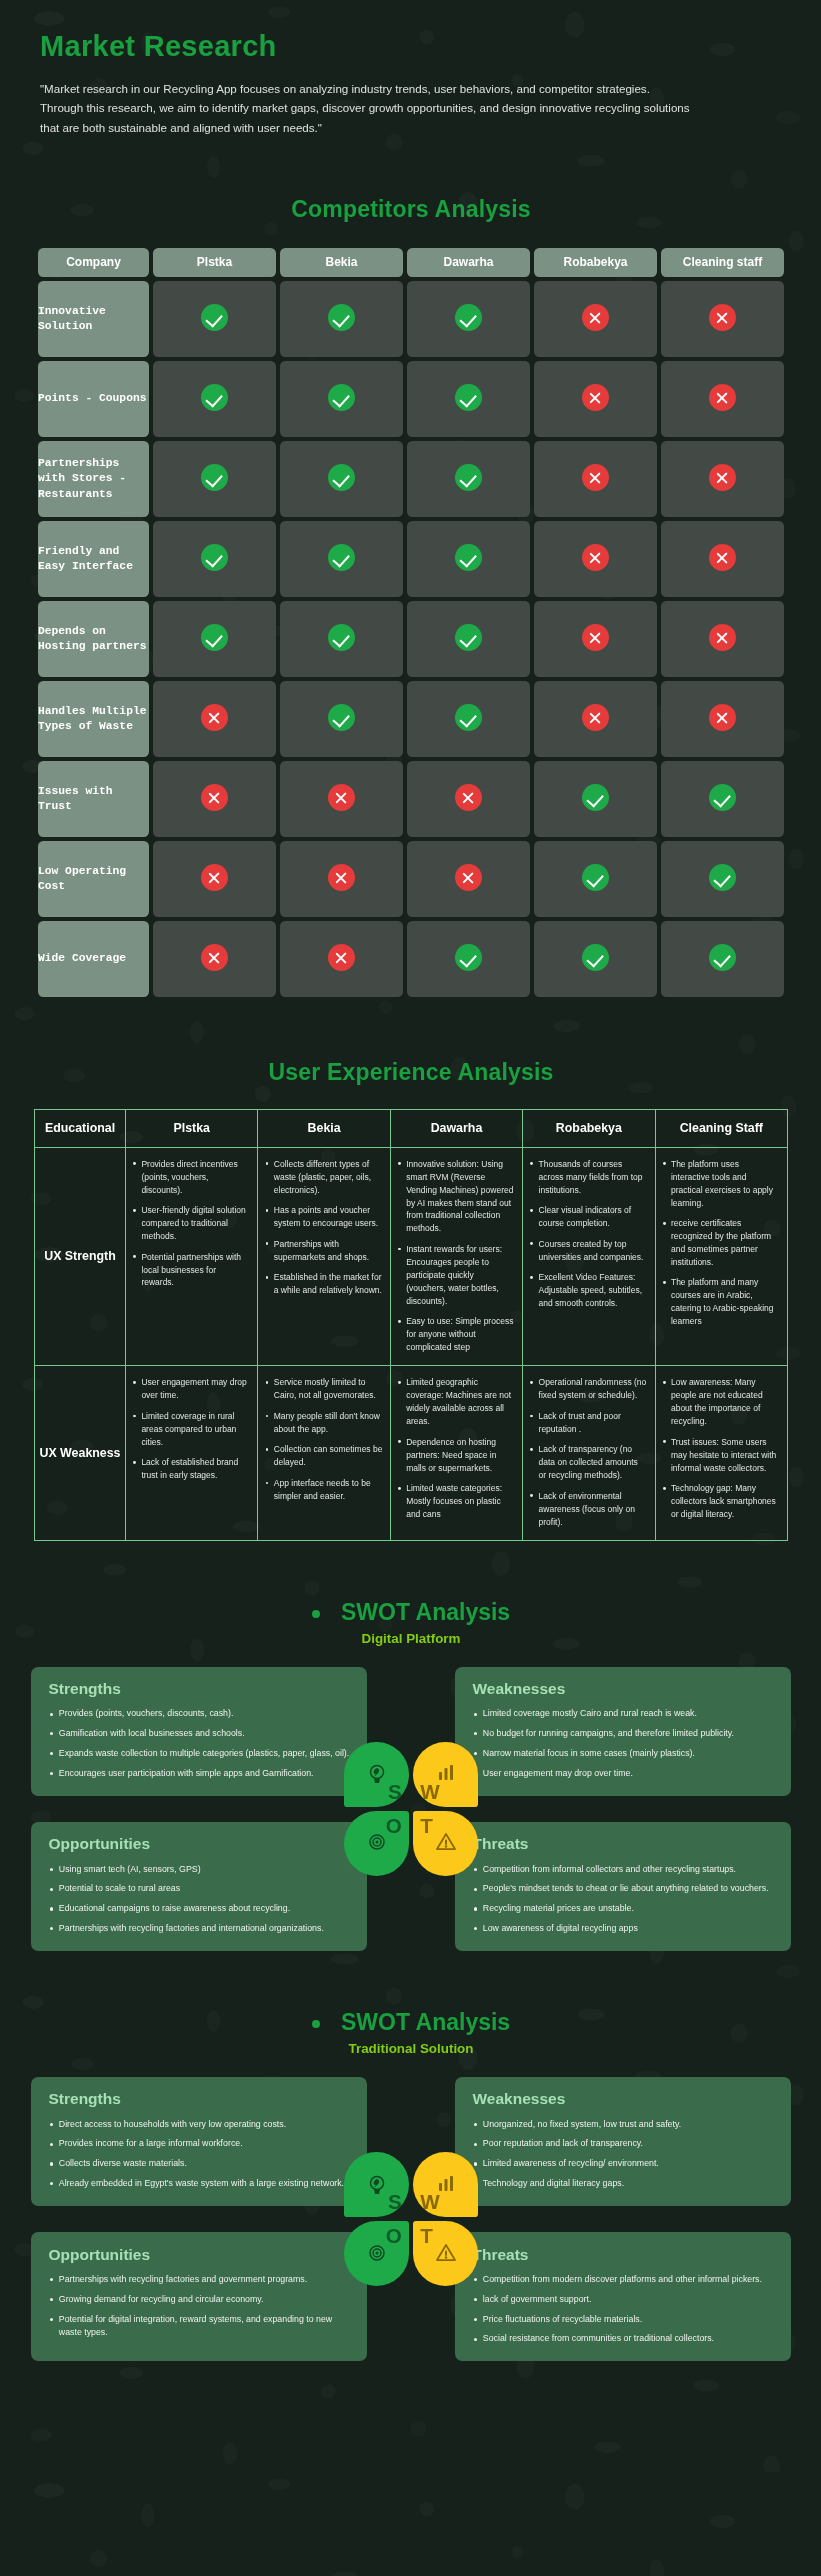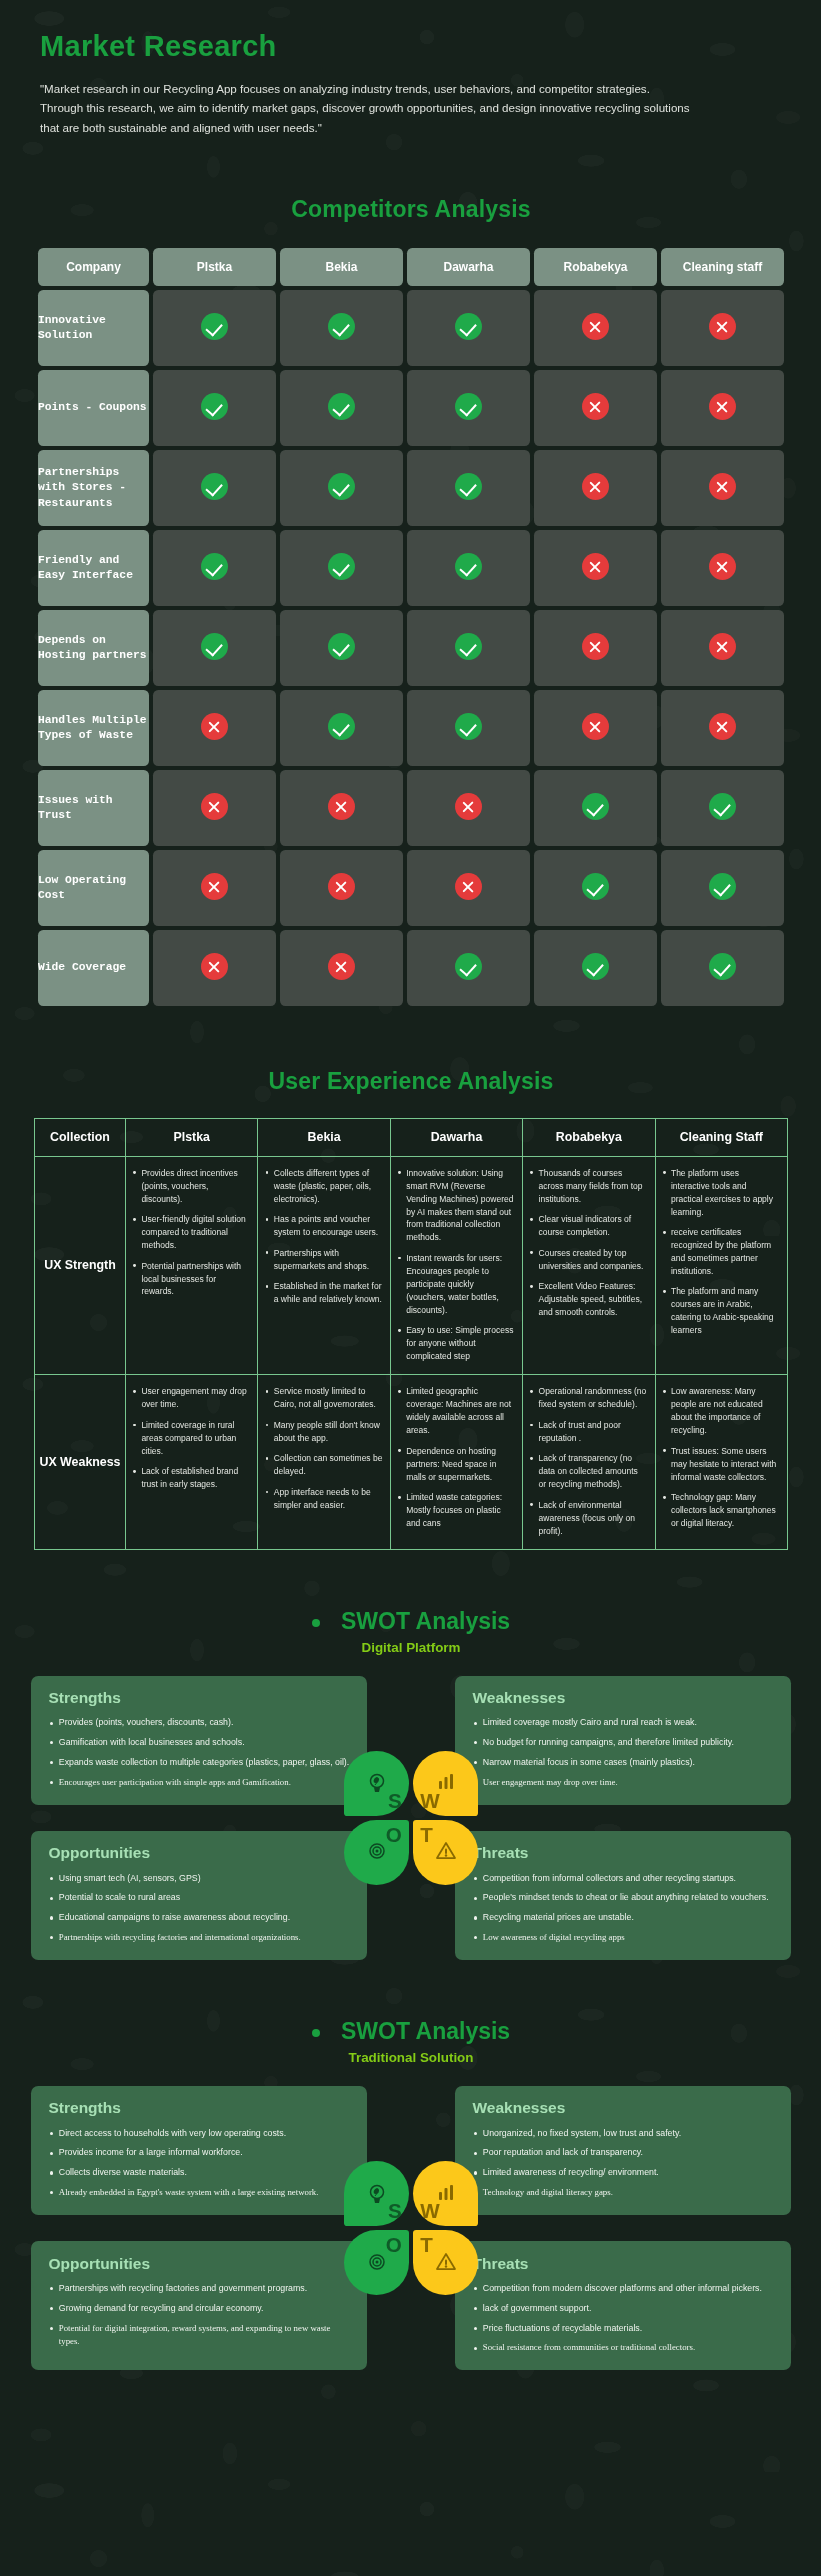--- a/index.html
+++ b/index.html
@@ -97,21 +97,21 @@
     letter-spacing: 0.2px;
   }
 
   
   .comp-wrap { padding: 20.6px 34px 0 34px; }
   .comp-table { width: 100%; border-collapse: separate; border-spacing: 4.6px 4.6px; table-layout: fixed; }
   .comp-table th, .comp-table td { padding: 0; }
   .comp-th {
     background: #7b9184;
     border-radius: 5.2px;
-    height: 38px;
+    height: 29px;
     color: #ffffff;
     font-size: 12px;
     font-weight: bold;
     text-align: center;
     vertical-align: middle;
   }
   .comp-th.first { width: 111px; }
   .comp-rowlabel {
     background: #7b9184;
     border-radius: 5.2px;
@@ -255,21 +255,21 @@
   }
   .swot-panel ul { list-style: none; margin: 0; padding: 0; }
   .swot-panel li {
     color: #f0f4ef;
     font-size: 8.8px;
     line-height: 1.55;
     margin-bottom: 6.2px;
     padding-left: 10.3px;
     position: relative;
   }
-  .swot-panel li:last-child { margin-bottom: 0; font-family: Liberation Serif, serif; }
+  .swot-panel li:last-child { margin-bottom: 0; }
   .swot-panel li::before {
     content: "";
     position: absolute;
     left: 1px; top: 5.2px;
     width: 3.1px; height: 3.1px;
     border-radius: 50%;
     background: #f0f4ef;
   }
 
   
@@ -415,21 +415,21 @@
           </tr>
         </tbody>
     </table>
   </div>
 
   <h2 class="h-section">User Experience Analysis</h2>
   <div class="ux-wrap">
     <table class="ux-table">
       <thead>
         <tr id="ux-head-row">
-            <th style="width: 91px;">Collection</th>
+            <th style="width: 91px;">Educational</th>
             <th>Plstka</th>
             <th>Bekia</th>
             <th>Dawarha</th>
             <th>Robabekya</th>
             <th>Cleaning Staff</th>
           </tr>
       </thead>
       <tbody id="ux-body">
           <tr>
             <th class="ux-rowhead">UX Strength</th>

